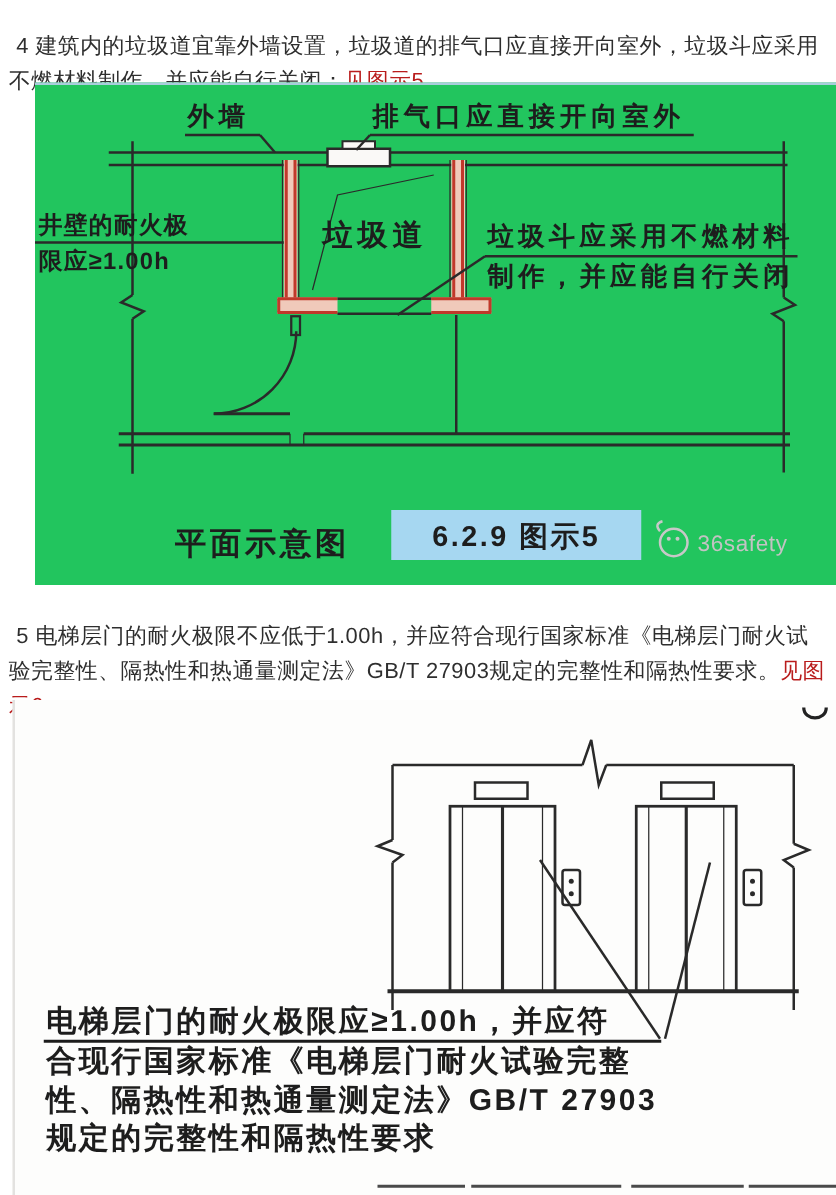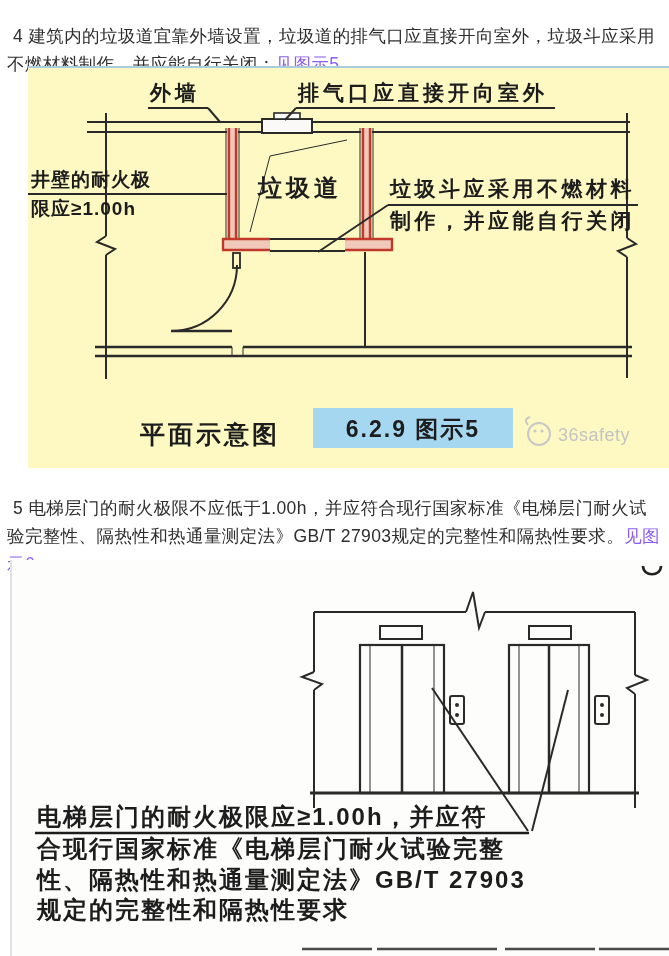--- a/index.html
+++ b/index.html
@@ -1,22 +1,22 @@
 <!DOCTYPE html>
 <html><head>
 <meta charset="utf-8">
 <style>
   html,body{margin:0;padding:0;background:#ffffff;}
   body{font-family:"Liberation Sans","DejaVu Sans",sans-serif;}
   #stage{position:relative;width:669px;height:956px;overflow:hidden;background:#ffffff;}
   .para{position:absolute;left:7px;width:656px;font-size:17.5px;line-height:28px;
         color:#2e2e2e;letter-spacing:0.4px;text-indent:6px;}
-  .para a{color:#8b5cf6;text-decoration:none;cursor:pointer;}
+  .para a{color:#b91c1c;text-decoration:none;cursor:pointer;}
   #fig5{position:absolute;left:28px;top:66px;width:641px;height:400px;
-        background:#fef9c3;border-top:2px solid #a9cddc;}
+        background:#22c55e;border-top:2px solid #a9cddc;}
   #fig6{position:absolute;left:10px;top:560px;width:659px;height:396px;
         background:#fdfdfc;border-left:2px solid #e3e2e0;}
   svg{display:block;}
   svg text{font-family:"Liberation Sans","DejaVu Sans",sans-serif;font-weight:bold;fill:#1d1d1d;}
   .thin{stroke:#2a2a2a;stroke-width:1;fill:none;}
   .ln{stroke:#2a2a2a;stroke-width:2;fill:none;}
   .ln25{stroke:#2a2a2a;stroke-width:2.5;fill:none;}
   .red{stroke:#c0392b;stroke-width:2.4;fill:none;}
   .redfill{fill:#f0c9ba;stroke:none;}
   .wm{font-weight:normal;fill:#c3c3c3;}

